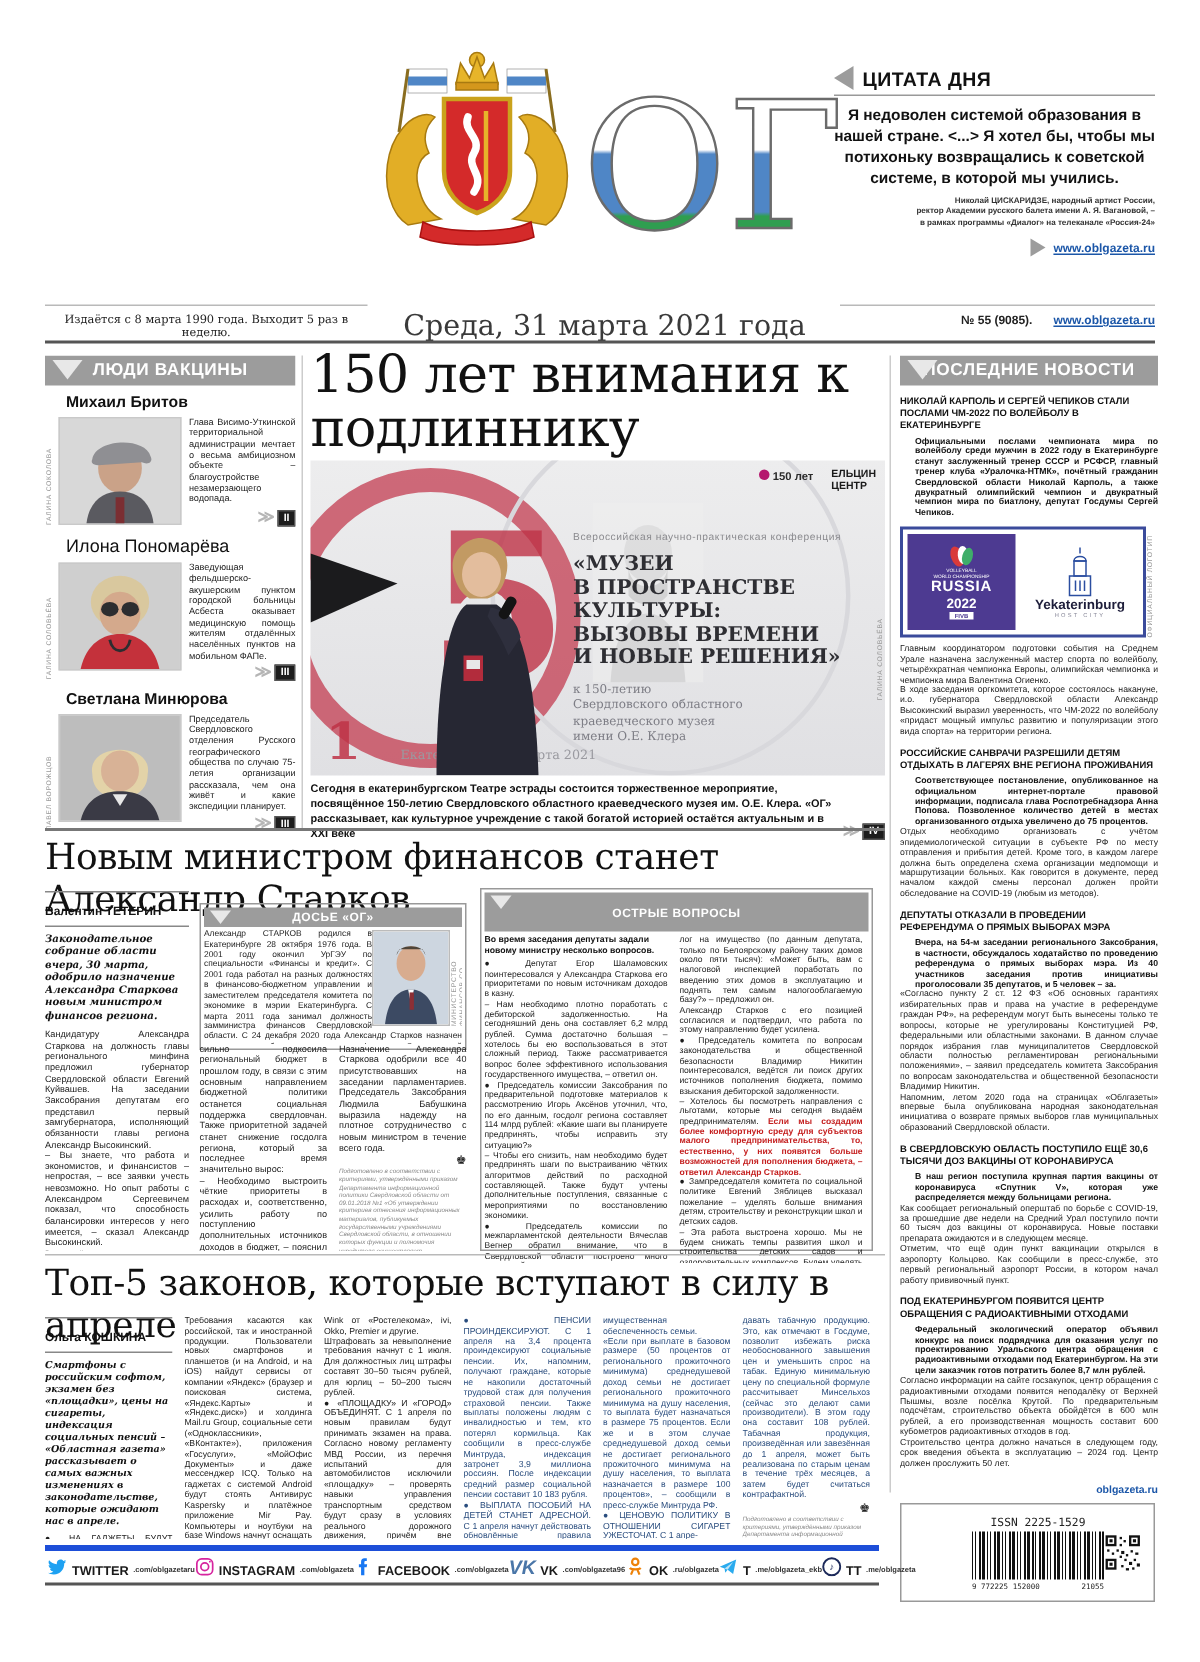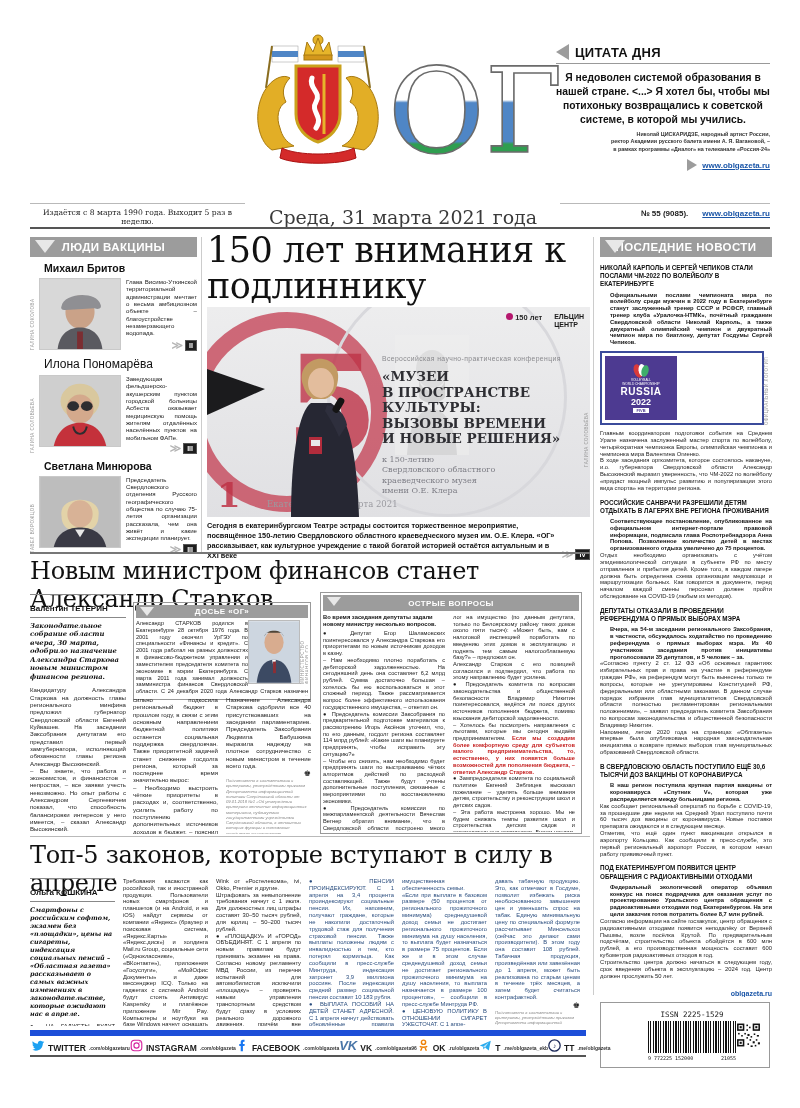--- a/index.html
+++ b/index.html
@@ -285,21 +285,21 @@
 
   <div class="abs body-txt just pre" style="left:133px;top:696px;width:85px;height:138px;overflow:hidden;">сильно подкосила региональный бюджет в прошлом году, в связи с этим основным направлением бюджетной политики останется социальная поддержка свердловчан. Также приоритетной задачей станет снижение госдолга региона, который за последнее время значительно вырос:
 – Необходимо выстроить чёткие приоритеты в расходах и, соответственно, усилить работу по поступлению дополнительных источников доходов в бюджет, – пояснил Александр Старков.</div>
   <div class="abs" style="left:226px;top:696px;width:85px;height:138px;overflow:hidden;">
     <div class="body-txt just pre">Назначение Александра Старкова одобрили все 40 присутствовавших на заседании парламентариев. Председатель Заксобрания Людмила Бабушкина выразила надежду на плотное сотрудничество с новым министром в течение всего года.</div>
     <div class="endmark">♚</div>
     <div class="fineprint">Подготовлено в соответствии с критериями, утверждёнными приказом Департамента информационной политики Свердловской области от 09.01.2018 №1 «Об утверждении критериев отнесения информационных материалов, публикуемых государственными учреждениями Свердловской области, в отношении которых функции и полномочия учредителя осуществляет Департамент информационной политики Свердловской области, к социально значимой информации».</div>
   </div>
 
   <div class="abs" style="left:320px;top:592px;width:262px;height:242px;border:1px solid #999;padding:2px;">
-    <div class="bar bar-sm" style="height:16px;font-size:8px;">
+    <div class="bar bar-sm" style="height:26px;font-size:8px;">
       <span class="tri"></span>
       <span>ОСТРЫЕ ВОПРОСЫ</span>
     </div>
     <div style="display:flex;gap:8px;margin-top:3px;height:218px;overflow:hidden;">
       <div style="width:122px;">
         <div style="font-size:5.8px;font-weight:bold;line-height:1.2;color:#111;margin-bottom:2px;">Во время заседания депутаты задали новому министру несколько вопросов.</div>
         <div class="tiny just pre" style="font-size:5.7px;">● Депутат Егор Шаламовских поинтересовался у Александра Старкова его приоритетами по новым источникам доходов в казну.
 – Нам необходимо плотно поработать с дебиторской задолженностью. На сегодняшний день она составляет 6,2 млрд рублей. Сумма достаточно большая – хотелось бы ею воспользоваться в этот сложный период. Также рассматривается вопрос более эффективного использования государственного имущества, – ответил он.
 ● Председатель комиссии Заксобрания по предварительной подготовке материалов к рассмотрению Игорь Аксёнов уточнил, что, по его данным, госдолг региона составляет 114 млрд рублей: «Какие шаги вы планируете предпринять, чтобы исправить эту ситуацию?»
 – Чтобы его снизить, нам необходимо будет предпринять шаги по выстраиванию чётких алгоритмов действий по расходной составляющей. Также будут учтены дополнительные поступления, связанные с мероприятиями по восстановлению экономики.
@@ -355,20 +355,33 @@
             <svg width="20" height="16" viewBox="0 0 20 16">
               <ellipse cx="7" cy="8" rx="4" ry="7" transform="rotate(-20 7 8)" fill="#d93a3a"></ellipse>
               <ellipse cx="11" cy="7" rx="3.5" ry="6" transform="rotate(-5 11 7)" fill="#ffffff"></ellipse>
               <ellipse cx="14" cy="8" rx="3.5" ry="6" transform="rotate(15 14 8)" fill="#3fae6a"></ellipse>
             </svg>
             <div class="pre" style="font-size:3.2px;text-align:center;line-height:1.2;">VOLLEYBALL
 WORLD CHAMPIONSHIP</div>
             <div style="font-size:10px;font-weight:bold;letter-spacing:.5px;">RUSSIA</div>
             <div style="font-size:9px;font-weight:bold;">2022</div>
             <div style="font-size:4px;font-weight:bold;background:#fff;color:#4d3a91;padding:0 3px;margin-top:1px;">FIVB</div>
+          </div>
+          <div style="flex:1;display:flex;flex-direction:column;align-items:center;justify-content:center;">
+            <svg width="26" height="34" viewBox="0 0 26 34" fill="none" stroke="#2b4ea0" stroke-width="1">
+              <line x1="13" y1="1" x2="13" y2="5"></line>
+              <path d="M9,10 C9,6 17,6 17,10 Z"></path>
+              <rect x="9" y="10" width="8" height="10"></rect>
+              <rect x="6" y="20" width="14" height="13"></rect>
+              <line x1="10" y1="23" x2="10" y2="30"></line>
+                <line x1="13" y1="23" x2="13" y2="30"></line>
+                <line x1="16" y1="23" x2="16" y2="30"></line>
+            </svg>
+            <div style="font-size:9px;font-weight:bold;color:#1d1d3a;">Yekaterinburg</div>
+            <div style="font-size:3.8px;letter-spacing:1.5px;color:#8a8a9a;">HOST CITY</div>
           </div>
         </div>
         <div class="vcredit" style="width:8px;height:74px;">официальный логотип</div>
       </div>
       <div class="tiny just pre">Главным координатором подготовки события на Среднем Урале назначена заслуженный мастер спорта по волейболу, четырёхкратная чемпионка Европы, олимпийская чемпионка и чемпионка мира Валентина Огиенко.
 В ходе заседания оргкомитета, которое состоялось накануне, и.о. губернатора Свердловской области Александр Высокинский выразил уверенность, что ЧМ-2022 по волейболу «придаст мощный импульс развитию и популяризации этого вида спорта» на территории региона.</div>
     </div>
 
     <div>
       <div class="news-title">РОССИЙСКИЕ САНВРАЧИ РАЗРЕШИЛИ ДЕТЯМ ОТДЫХАТЬ В ЛАГЕРЯХ ВНЕ РЕГИОНА ПРОЖИВАНИЯ</div>
@@ -439,21 +452,21 @@
         <rect x="38" y="32" width="3" height="3"></rect>
           <rect x="42" y="38" width="4" height="4"></rect>
           <rect x="22" y="40" width="3" height="3"></rect>
         <rect x="28" y="44" width="4" height="3"></rect>
           <rect x="36" y="43" width="3" height="3"></rect>
           <rect x="20" y="28" width="3" height="3"></rect>
       </g>
     </svg>
   </div>
 
-  <div class="abs" style="left:30px;top:1030px;width:556px;border-top:6px solid #1d4ed8;border-bottom:2px solid #555;height:27px;display:flex;align-items:center;justify-content:space-between;padding:0 2px;">
+  <div class="abs" style="left:30px;top:1030px;width:556px;border-top:4px solid #1d4ed8;border-bottom:2px solid #555;height:27px;display:flex;align-items:center;justify-content:space-between;padding:0 2px;">
 
     <div class="footer-item">
       <svg width="13" height="13" viewBox="0 0 16 16">
         <path d="M15,3.5 C14.5,3.8 13.9,4 13.3,4.1 C13.9,3.7 14.4,3.1 14.6,2.4 C14,2.8 13.3,3 12.6,3.2 C12,2.5 11.2,2.1 10.3,2.1 C8.6,2.1 7.2,3.5 7.2,5.2 C7.2,5.4 7.2,5.7 7.3,5.9 C4.7,5.8 2.4,4.5 0.9,2.7 C0.6,3.2 0.5,3.7 0.5,4.3 C0.5,5.4 1,6.3 1.9,6.9 C1.4,6.9 0.9,6.7 0.5,6.5 C0.5,8 1.6,9.3 3,9.6 C2.7,9.7 2.4,9.7 2.1,9.7 C1.9,9.7 1.7,9.7 1.5,9.6 C1.9,10.9 3.1,11.8 4.4,11.8 C3.3,12.6 2,13.1 0.6,13.1 C0.4,13.1 0.2,13.1 0,13 C1.4,13.9 3,14.4 4.7,14.4 C10.3,14.4 13.3,9.8 13.3,5.8 L13.3,5.4 C13.9,5 14.5,4.3 15,3.5 Z" fill="#1da1f2"></path>
       </svg>
       <span class="f-name">TWITTER</span>
         <span class="f-path">.com/oblgazetaru</span>
     </div>
 
     <div class="footer-item">

